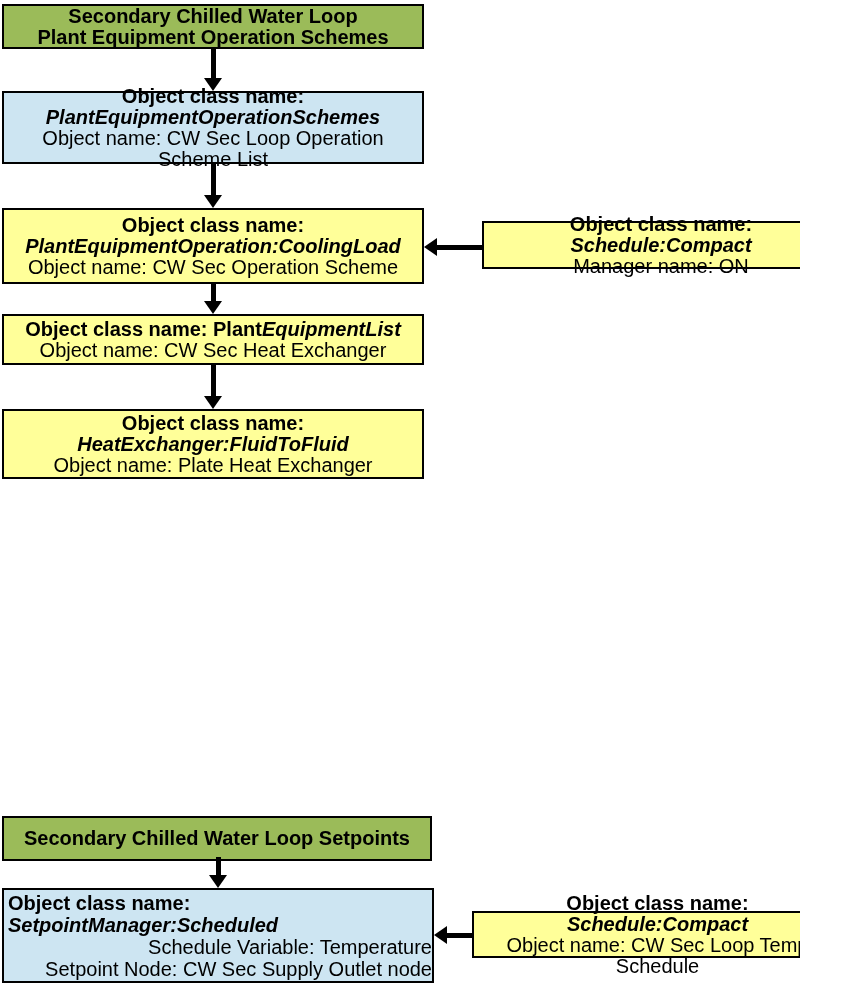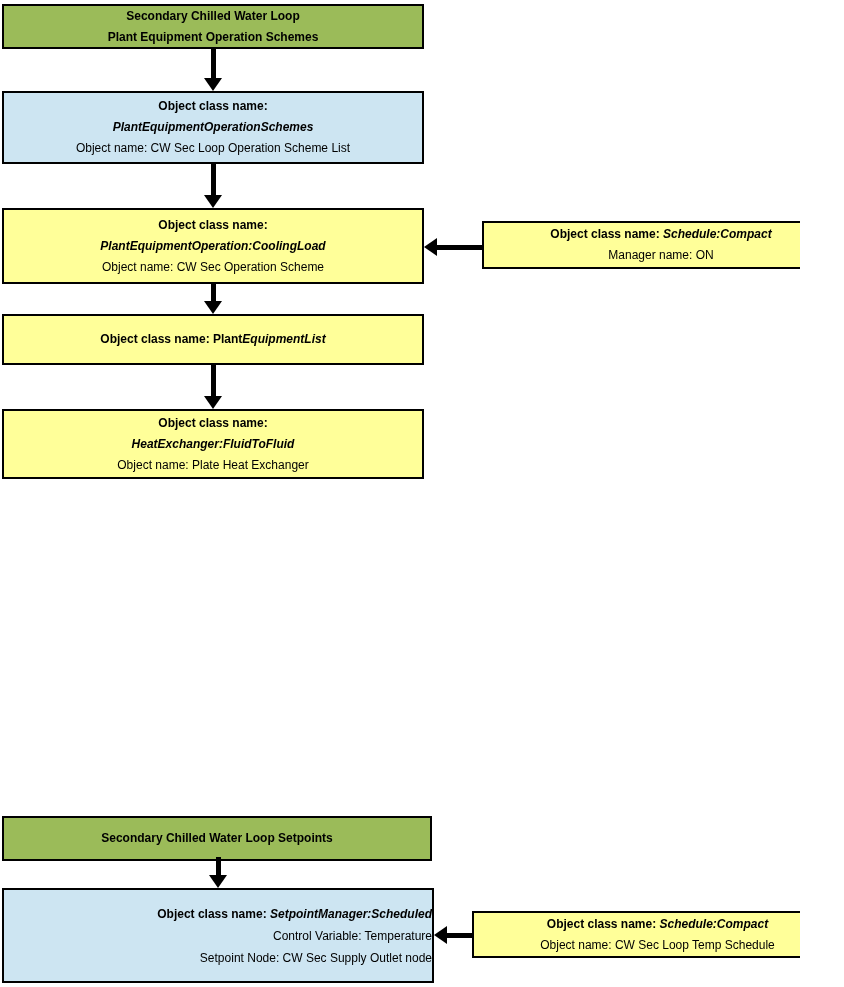--- a/index.html
+++ b/index.html
@@ -11,21 +11,21 @@
     --background: #FFFFFF;
   }
   * { margin: 0; padding: 0; box-sizing: border-box; }
   html, body { background: var(--background); }
   .canvas {
     position: relative;
     width: 800px;
     height: 987px;
     background: var(--background);
     font-family: "Liberation Sans", "DejaVu Sans", sans-serif;
-    font-size: 12px;
+    font-size: 20px;
     line-height: 21px;
     color: var(--text);
     overflow: hidden;
   }
   .box {
     position: absolute;
     border: 2px solid var(--line);
     display: flex;
     flex-direction: column;
     justify-content: center;
@@ -118,20 +118,21 @@
     <div>Manager name: ON</div>
   </div>
 
   <div class="varrow va3">
     <div class="vshaft"></div>
     <div class="vhead"></div>
   </div>
 
   <div class="box yellow b-yellow2">
     <div><span class="bold">Object class name: Plant</span><span class="bolditalic">EquipmentList</span></div>
+    <div>Object name: CW Sec Heat Exchanger</div>
   </div>
 
   <div class="varrow va4">
     <div class="vshaft"></div>
     <div class="vhead"></div>
   </div>
 
   <div class="box yellow b-yellow3">
     <div class="bold">Object class name:</div>
     <div class="bolditalic">HeatExchanger:FluidToFluid</div>
@@ -142,21 +143,21 @@
     <div class="bold">Secondary Chilled Water Loop Setpoints</div>
   </div>
 
   <div class="varrow va5">
     <div class="vshaft"></div>
     <div class="vhead"></div>
   </div>
 
   <div class="box blue b-blue2">
     <div><span class="bold">Object class name: </span><span class="bolditalic">SetpointManager:Scheduled</span></div>
-    <div>Control Variable: Temperature</div>
+    <div>Schedule Variable: Temperature</div>
     <div>Setpoint Node: CW Sec Supply Outlet node</div>
   </div>
 
   <div class="harrow ha2">
     <div class="hhead"></div>
     <div class="hshaft"></div>
   </div>
 
   <div class="box yellow b-ryellow2">
     <div><span class="bold">Object class name: </span><span class="bolditalic">Schedule:Compact</span></div>

